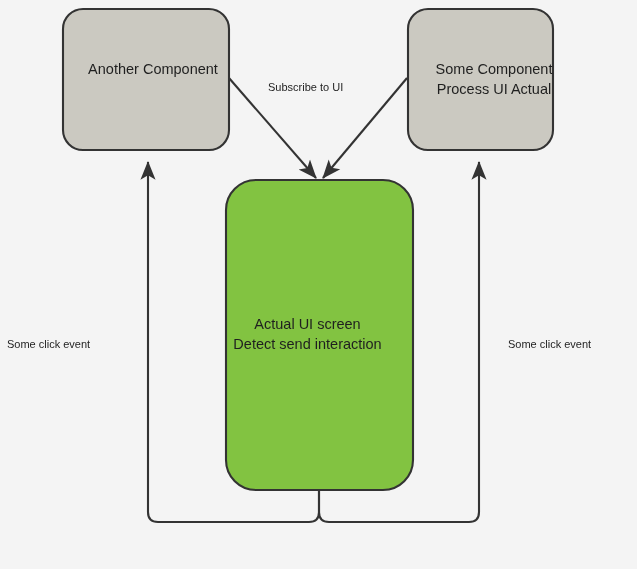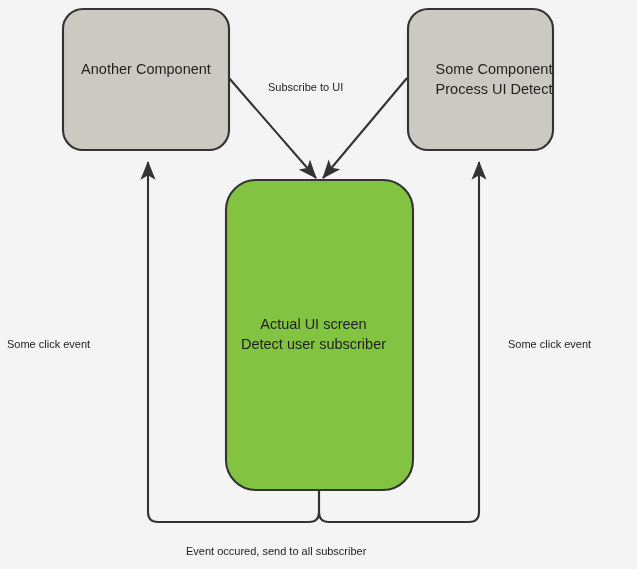--- a/index.html
+++ b/index.html
@@ -54,31 +54,31 @@
   }
   .lbl-click-right {
     left: 508px;
     top: 334px;
   }
   .lbl-event-bottom {
     left: 186px;
     top: 541px;
   }
   .node-left-text {
-    left: 63px;
+    left: 70px;
     top: 59px;
     width: 166px;
   }
   .node-right-text {
     left: 408px;
     top: 59px;
     width: 172px;
   }
   .node-center-text {
-    left: 220px;
+    left: 214px;
     top: 314px;
     width: 187px;
   }
 </style>
 </head>
 <body>
 
 <div id="canvas">
 
   <svg class="diagram-svg" width="637" height="569" viewBox="0 0 637 569">
@@ -102,29 +102,28 @@
 
     <rect x="226" y="180" width="187" height="310" rx="30" ry="30" fill="#82c341" stroke="#333333" stroke-width="2.1"></rect>
   </svg>
 
   <div class="node-label node-left-text">
     <div>Another Component</div>
   </div>
 
   <div class="node-label node-right-text">
     <div>Some Component</div>
-    <div>Process UI Detect</div>
+    <div>Process UI Actual</div>
   </div>
 
   <div class="node-label node-center-text">
     <div>Actual UI screen</div>
-    <div>Detect user subscriber</div>
+    <div>Detect send interaction</div>
   </div>
 
   <div class="edge-label lbl-subscribe">Subscribe to UI</div>
 
   <div class="edge-label lbl-click-left">Some click event</div>
 
   <div class="edge-label lbl-click-right">Some click event</div>
 
-  <div class="edge-label lbl-event-bottom">Event occured, send to all subscriber</div>
 
 </div>
 
 </body></html>

